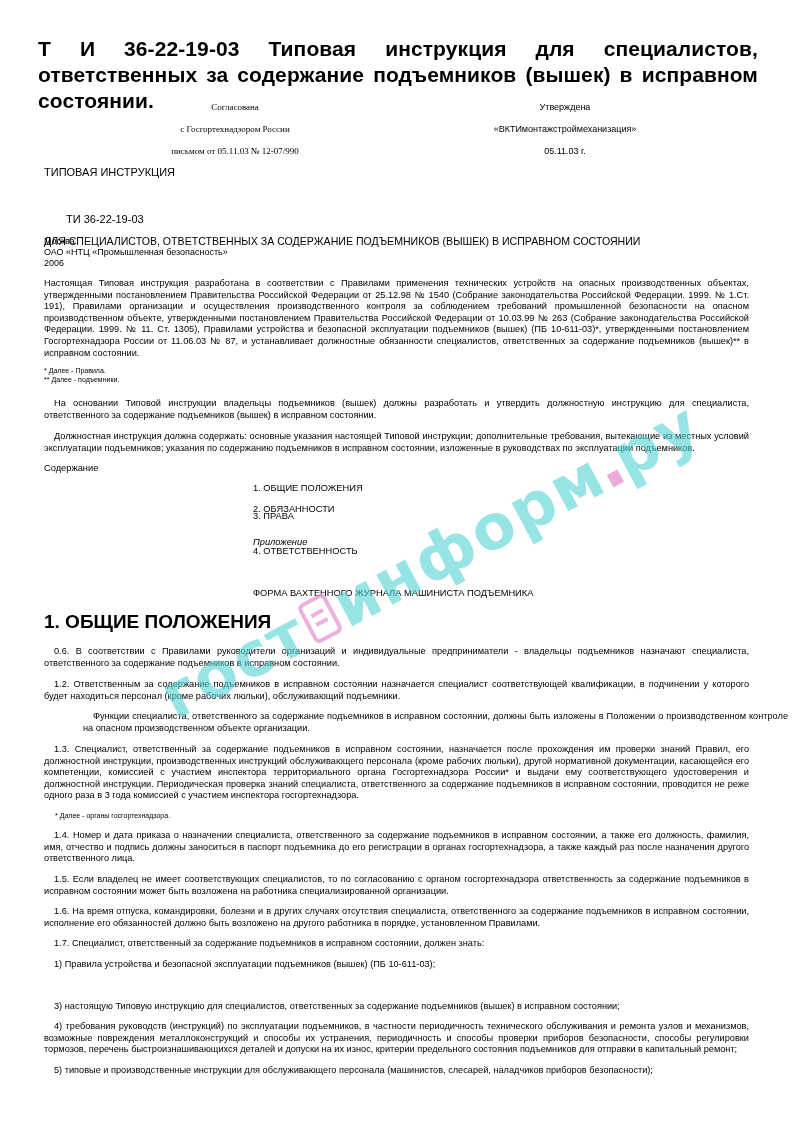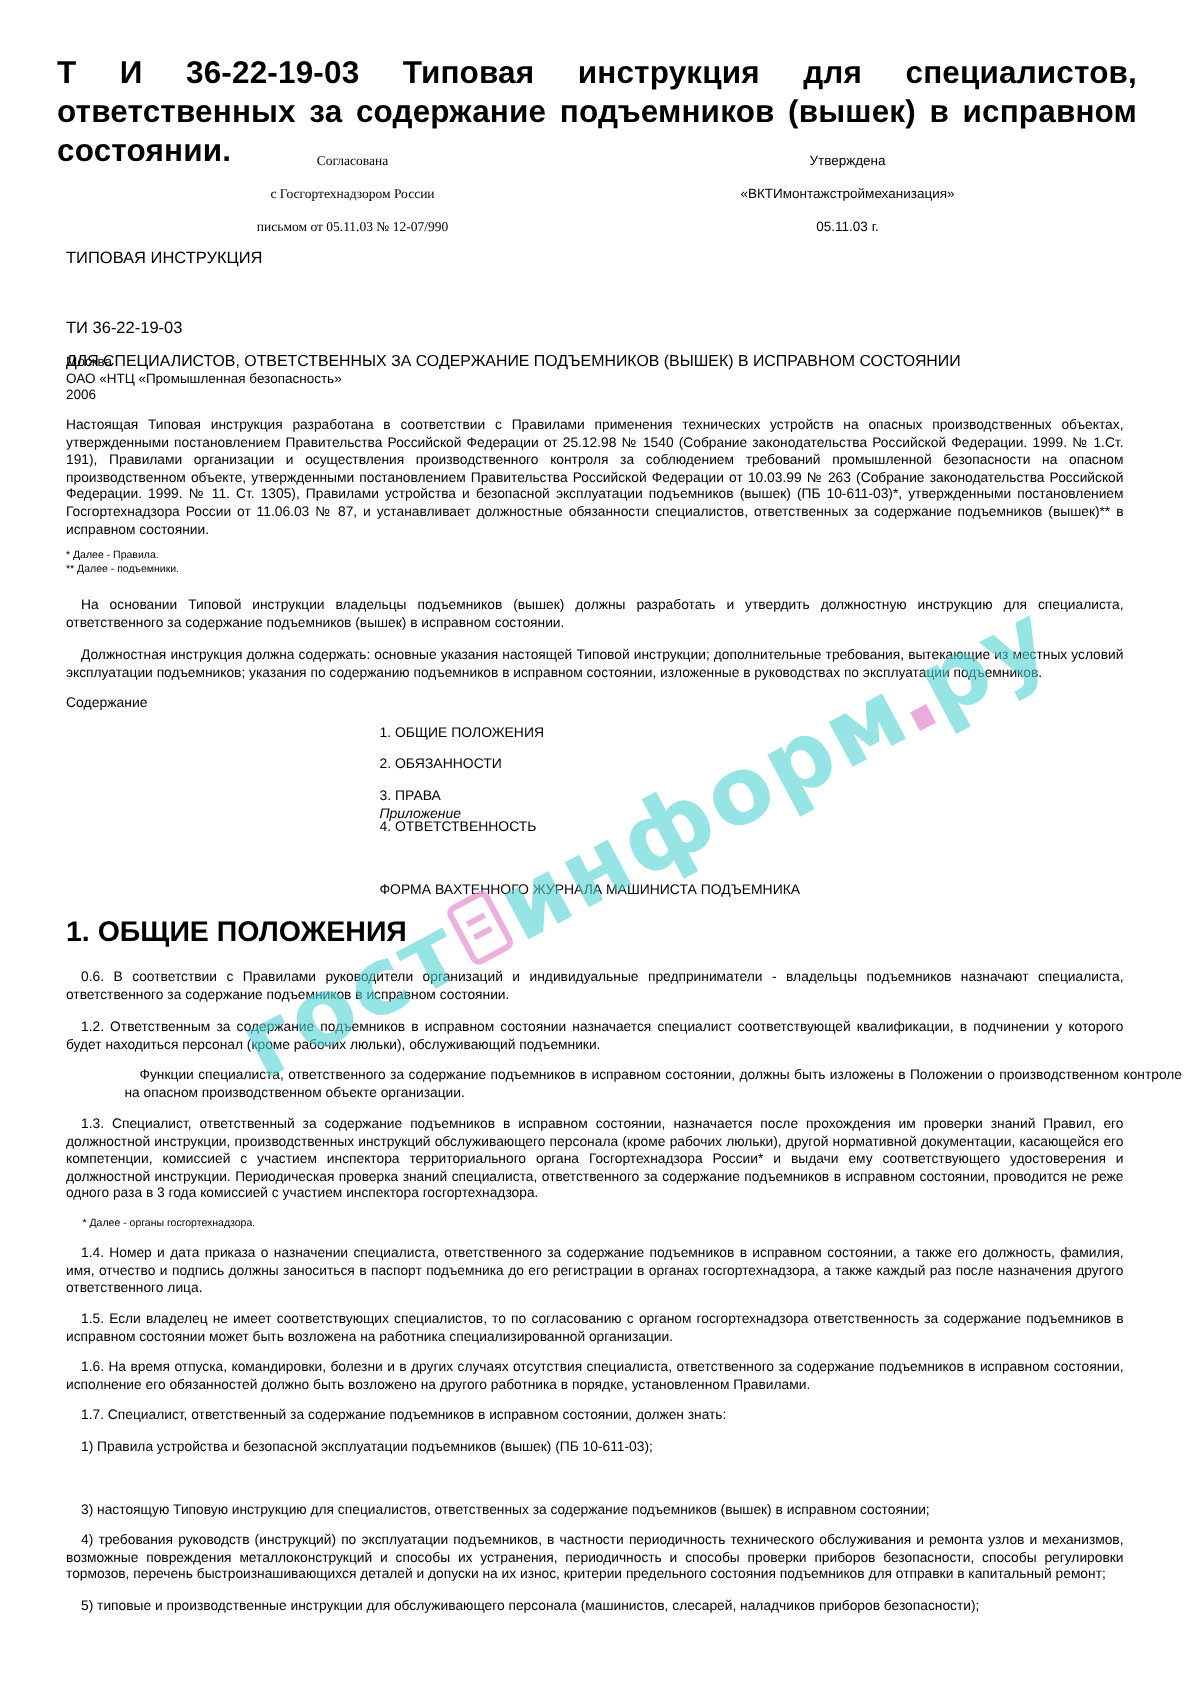--- a/index.html
+++ b/index.html
@@ -61,37 +61,37 @@
     <div>письмом от 05.11.03 № 12-07/990</div>
   </div>
   <div class="approval right">
     <div>Утверждена</div>
     <div>«ВКТИмонтажстроймеханизация»</div>
     <div>05.11.03 г.</div>
   </div>
 
   <div class="t" style="top:165px;">ТИПОВАЯ ИНСТРУКЦИЯ</div>
   <div class="t" style="top:189px; font-size:10.6px;margin-top:45px;">ДЛЯ СПЕЦИАЛИСТОВ, ОТВЕТСТВЕННЫХ ЗА СОДЕРЖАНИЕ ПОДЪЕМНИКОВ (ВЫШЕК) В ИСПРАВНОМ СОСТОЯНИИ</div>
-  <div class="t" style="top:212px;">ТИ 36-22-19-03</div>
+  <div class="t" style="top:212px;margin-left:22px;">ТИ 36-22-19-03</div>
 
   <div class="t small" style="top:236px;">Москва</div>
   <div class="t small" style="top:247px;">ОАО «НТЦ «Промышленная безопасность»</div>
   <div class="t small" style="top:258px;">2006</div>
 
   <div class="p" style="top:278px; text-indent:0;">Настоящая Типовая инструкция разработана в соответствии с Правилами применения технических устройств на опасных производственных объектах, утвержденными постановлением Правительства Российской Федерации от 25.12.98 № 1540 (Собрание законодательства Российской Федерации. 1999. № 1.Ст. 191), Правилами организации и осуществления производственного контроля за соблюдением требований промышленной безопасности на опасном производственном объекте, утвержденными постановлением Правительства Российской Федерации от 10.03.99 № 263 (Собрание законодательства Российской Федерации. 1999. № 11. Ст. 1305), Правилами устройства и безопасной эксплуатации подъемников (вышек) (ПБ 10-611-03)*, утвержденными постановлением Госгортехнадзора России от 11.06.03 № 87, и устанавливает должностные обязанности специалистов, ответственных за содержание подъемников (вышек)** в исправном состоянии.</div>
   <div class="t" style="top:366px; font-size:7px; line-height:9px;">* Далее - Правила.</div>
   <div class="t" style="top:375px; font-size:7px; line-height:9px;">** Далее - подъемники.</div>
 
   <div class="p" style="top:398px;">На основании Типовой инструкции владельцы подъемников (вышек) должны разработать и утвердить должностную инструкцию для специалиста, ответственного за содержание подъемников (вышек) в исправном состоянии.</div>
   <div class="p" style="top:431px;">Должностная инструкция должна содержать: основные указания настоящей Типовой инструкции; дополнительные требования, вытекающие из местных условий эксплуатации подъемников; указания по содержанию подъемников в исправном состоянии, изложенные в руководствах по эксплуатации подъемников.</div>
   <div class="t" style="top:461px; font-size:9.3px;">Содержание</div>
 
   <div class="toc" style="top:482px;">1. ОБЩИЕ ПОЛОЖЕНИЯ</div>
   <div class="toc" style="top:503px;">2. ОБЯЗАННОСТИ</div>
-  <div class="toc" style="top:524px;text-align:right;">3. ПРАВА</div>
+  <div class="toc" style="top:510px;text-align:right;">3. ПРАВА</div>
   <div class="toc" style="top:545px;">4. ОТВЕТСТВЕННОСТЬ</div>
   <div class="toc" style="top:536px;"><span class="it">Приложение</span></div>
   <div class="toc" style="top:587px;">ФОРМА ВАХТЕННОГО ЖУРНАЛА МАШИНИСТА ПОДЪЕМНИКА</div>
 
   <div class="h1">1. ОБЩИЕ ПОЛОЖЕНИЯ</div>
 
   <div class="p" style="top:646px;">0.6. В соответствии с Правилами руководители организаций и индивидуальные предприниматели - владельцы подъемников назначают специалиста, ответственного за содержание подъемников в исправном состоянии.</div>
   <div class="p" style="top:679px;">1.2. Ответственным за содержание подъемников в исправном состоянии назначается специалист соответствующей квалификации, в подчинении у которого будет находиться персонал (кроме рабочих люльки), обслуживающий подъемники.</div>
   <div class="p" style="top:711px;margin-left:39px;">Функции специалиста, ответственного за содержание подъемников в исправном состоянии, должны быть изложены в Положении о производственном контроле на опасном производственном объекте организации.</div>
   <div class="p" style="top:744px;">1.3. Специалист, ответственный за содержание подъемников в исправном состоянии, назначается после прохождения им проверки знаний Правил, его должностной инструкции, производственных инструкций обслуживающего персонала (кроме рабочих люльки), другой нормативной документации, касающейся его компетенции, комиссией с участием инспектора территориального органа Госгортехнадзора России* и выдачи ему соответствующего удостоверения и должностной инструкции. Периодическая проверка знаний специалиста, ответственного за содержание подъемников в исправном состоянии, проводится не реже одного раза в 3 года комиссией с участием инспектора госгортехнадзора.</div>

